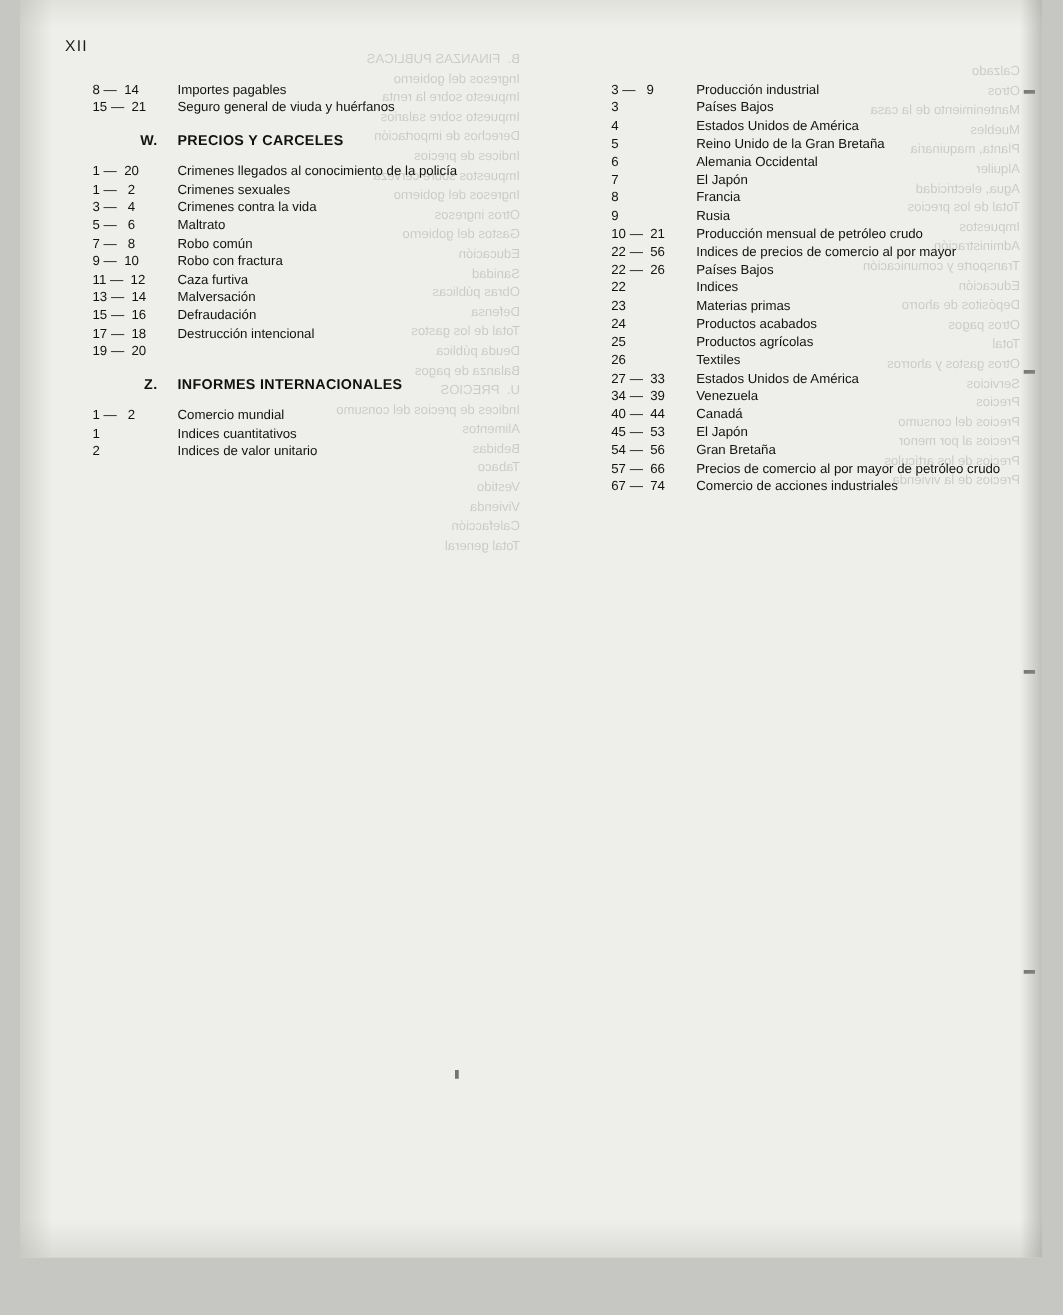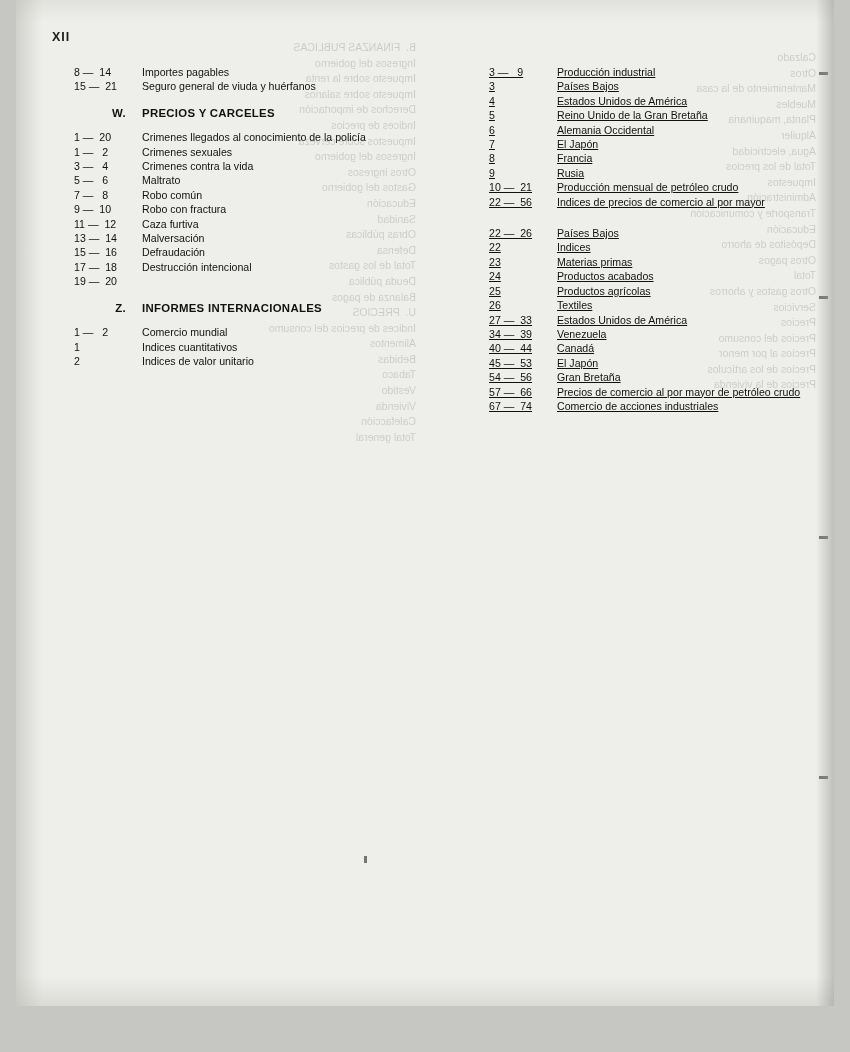--- a/index.html
+++ b/index.html
@@ -70,33 +70,33 @@
     left: 0; top: 0;
     width: 818px; height: 1006px;
   }
 
   .folio {
     position: absolute;
     left: 36px;
     top: 30px;
     font-size: 12.5px;
     letter-spacing: 1px;
-    font-weight: 700;
+    font-weight: 400;
     color: #1a1a1a;
   }
 
   .col {
     position: absolute;
     top: 66px;
     font-size: 10.6px;
     line-height: 13.4px;
     color: #111;
   }
   .col-left { left: 40px; width: 380px; }
-  .col-right { left: 455px; width: 360px; text-decoration: underline; }
+  .col-right { left: 455px; width: 360px; }
 
   .row {
     display: flex;
     align-items: flex-start;
     margin-bottom: 1px;
     min-height: 13.4px;
   }
   .num {
     width: 86px;
     flex: 0 0 86px;
@@ -124,21 +124,21 @@
   }
   .section .letter {
     width: 86px;
     flex: 0 0 86px;
     text-align: right;
     padding-right: 16px;
     box-sizing: border-box;
   }
   .section .title { flex: 1 1 auto; }
 
-  .gap-top { margin-top: 18px; }
+  .gap-top { margin-top: 1px; }
 
   
   .edge-mark {
     position: absolute;
     right: 6px;
     width: 9px;
     height: 3px;
     background: #4c4c4c;
     opacity: 0.75;
   }

